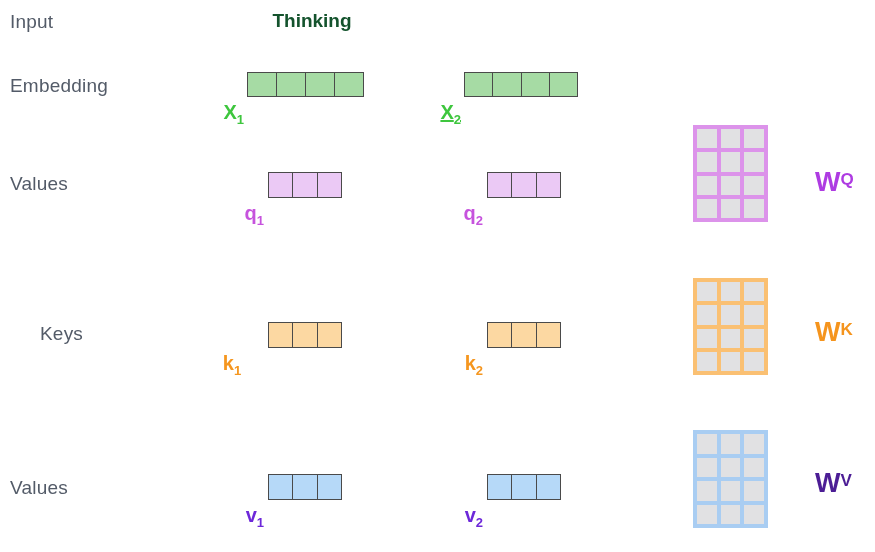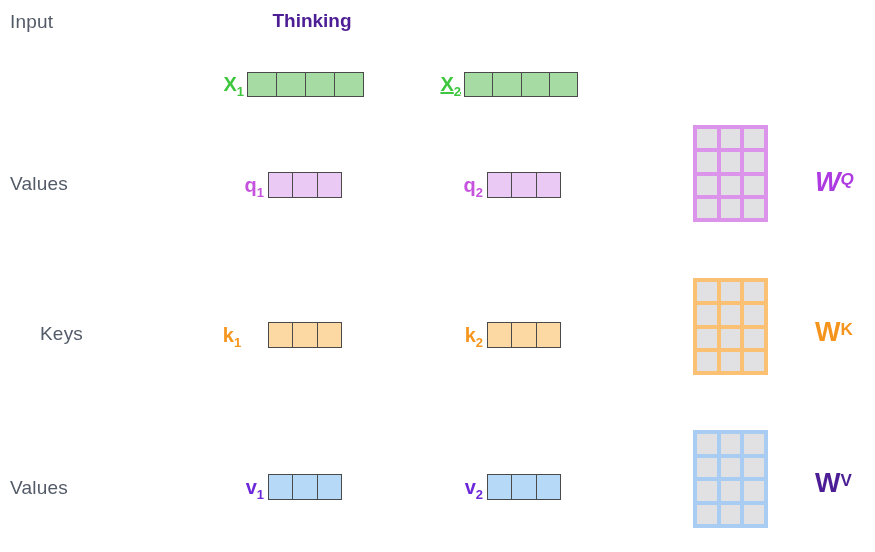--- a/index.html
+++ b/index.html
@@ -6,25 +6,25 @@
   .canvas{
     position:relative;width:875px;height:552px;background:#ffffff;overflow:hidden;
     font-family:"Liberation Sans","DejaVu Sans",sans-serif;
   }
   .abs{position:absolute;box-sizing:border-box;}
   .row-label{
     font-size:19px;color:#535b68;letter-spacing:0.2px;font-weight:500;
     white-space:nowrap;
   }
   .token{
-    font-size:19px;font-weight:bold;color:#4c1d95;text-align:center;width:130px;
+    font-size:19px;font-weight:bold;color:#14532d;text-align:center;width:130px;
     white-space:nowrap;
   }
   .vec-label{
-    font-weight:bold;font-size:20px;text-align:right;white-space:nowrap;
+    font-weight:bold;font-size:20px;text-align:right;white-space:nowrap;margin-top:28px;
   }
   .vec-label sub{font-size:13px;line-height:0;}
   .green-text{color:#3ec63e;}
   .purple-text{color:#c653dd;}
   .orange-text{color:#f5961f;}
   .blue-text{color:#6d28d9;}
   .vector{
     display:flex;border:1.5px solid #4a4a4a;
   }
   .vector .cell{flex:1;}
@@ -48,20 +48,21 @@
   .purple-w{color:#ae3be2;}
   .orange-w{color:#f5941d;}
   .blue-w{color:#4c1d95;}
 </style>
 </head>
 <body>
 
 <div class="canvas">
 
   <div class="abs row-label" style="left:10px;top:11px;">Input</div>
+  <div class="abs row-label" style="left:10px;top:75px;">Embedding</div>
   <div class="abs row-label" style="left:10px;top:173px;">Values</div>
   <div class="abs row-label" style="left:10px;top:323px;margin-left:30px;">Keys</div>
   <div class="abs row-label" style="left:10px;top:477px;">Values</div>
 
   <div class="abs token" style="left:247px;top:10px;">Thinking</div>
 
   <div class="abs vec-label green-text" style="left:180px;top:72px;width:64px;line-height:25px;"><span>X</span><sub>1</sub></div>
   <div class="abs vector green-vec" style="left:247px;top:72px;width:117px;height:25px;">
       <div class="cell"></div>
       <div class="cell"></div>
@@ -122,21 +123,21 @@
       <div class="cell"></div>
       <div class="cell"></div>
       <div class="cell"></div>
       <div class="cell"></div>
       <div class="cell"></div>
       <div class="cell"></div>
       <div class="cell"></div>
       <div class="cell"></div>
       <div class="cell"></div>
     </div>
-  <div class="abs w-label purple-w" style="left:815px;top:167px;font-style:italic;"><span>W</span><sup>Q</sup></div>
+  <div class="abs w-label purple-w" style="left:815px;top:167px;"><span>W</span><sup>Q</sup></div>
 
   <div class="abs matrix orange-matrix" style="left:693px;top:278px;width:75px;height:97px;">
       <div class="cell"></div>
       <div class="cell"></div>
       <div class="cell"></div>
       <div class="cell"></div>
       <div class="cell"></div>
       <div class="cell"></div>
       <div class="cell"></div>
       <div class="cell"></div>

